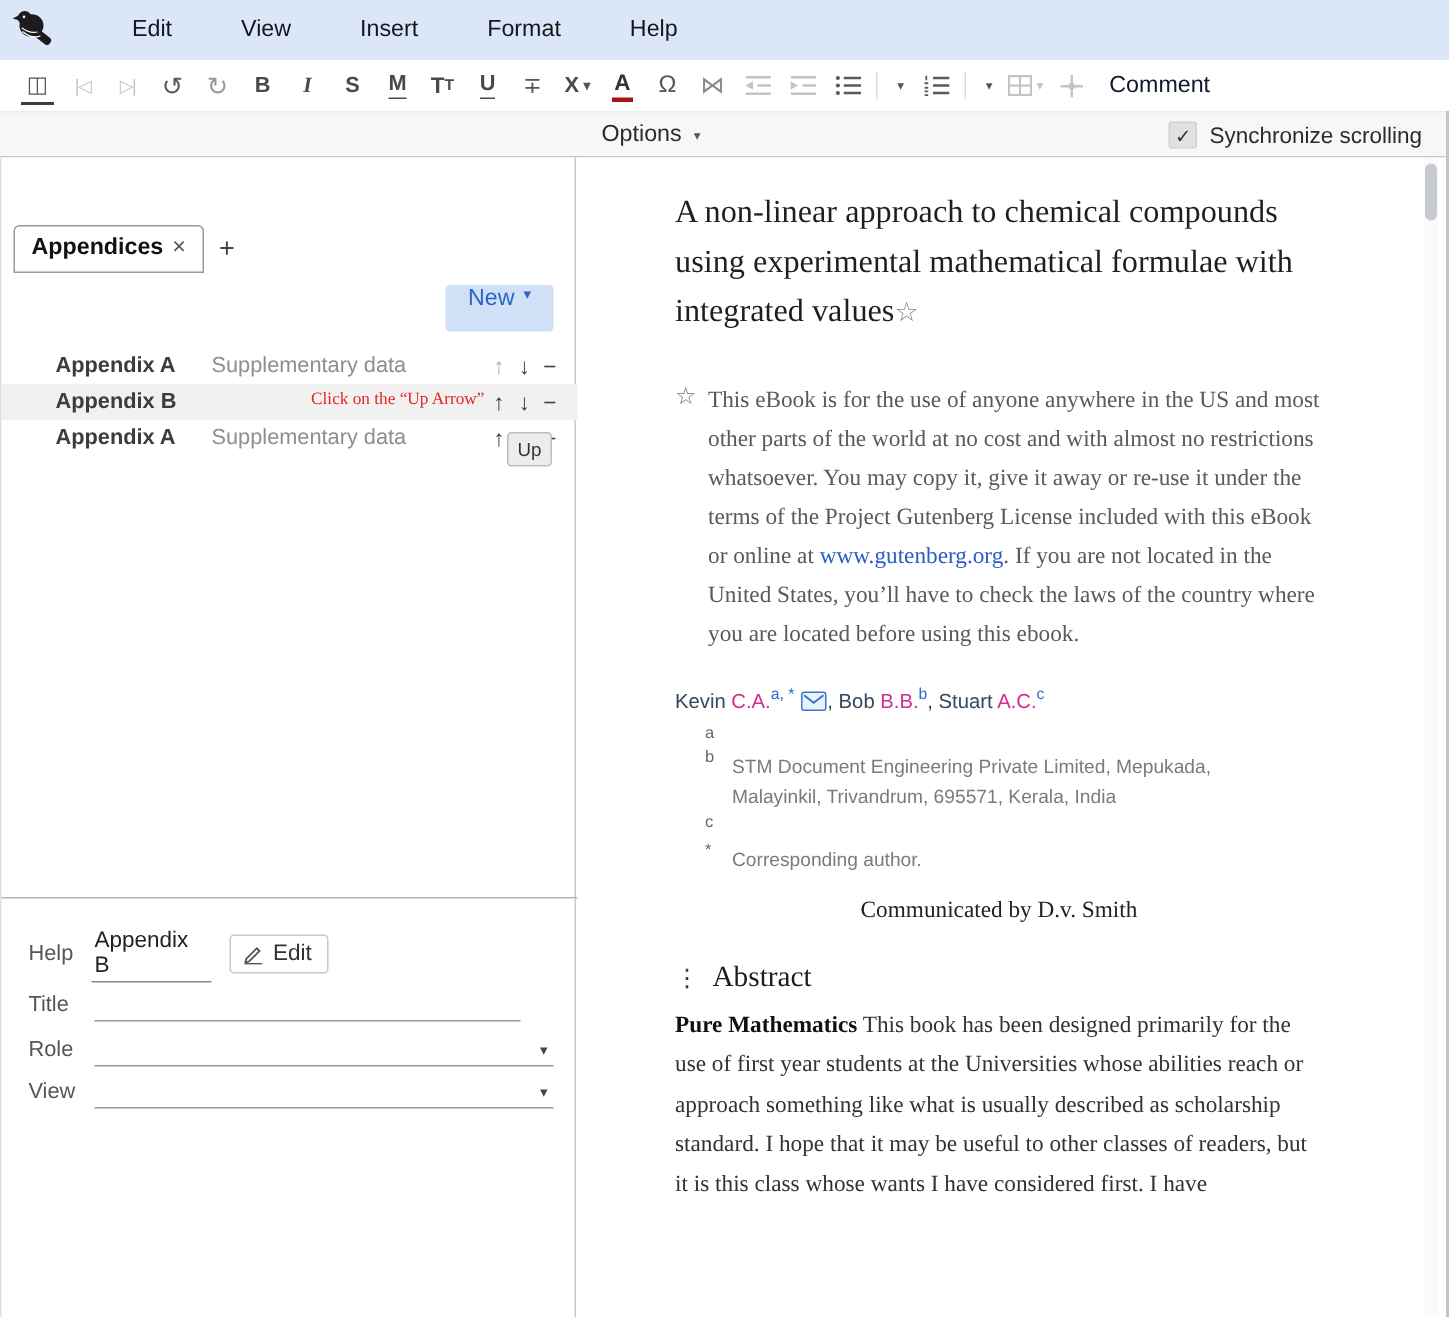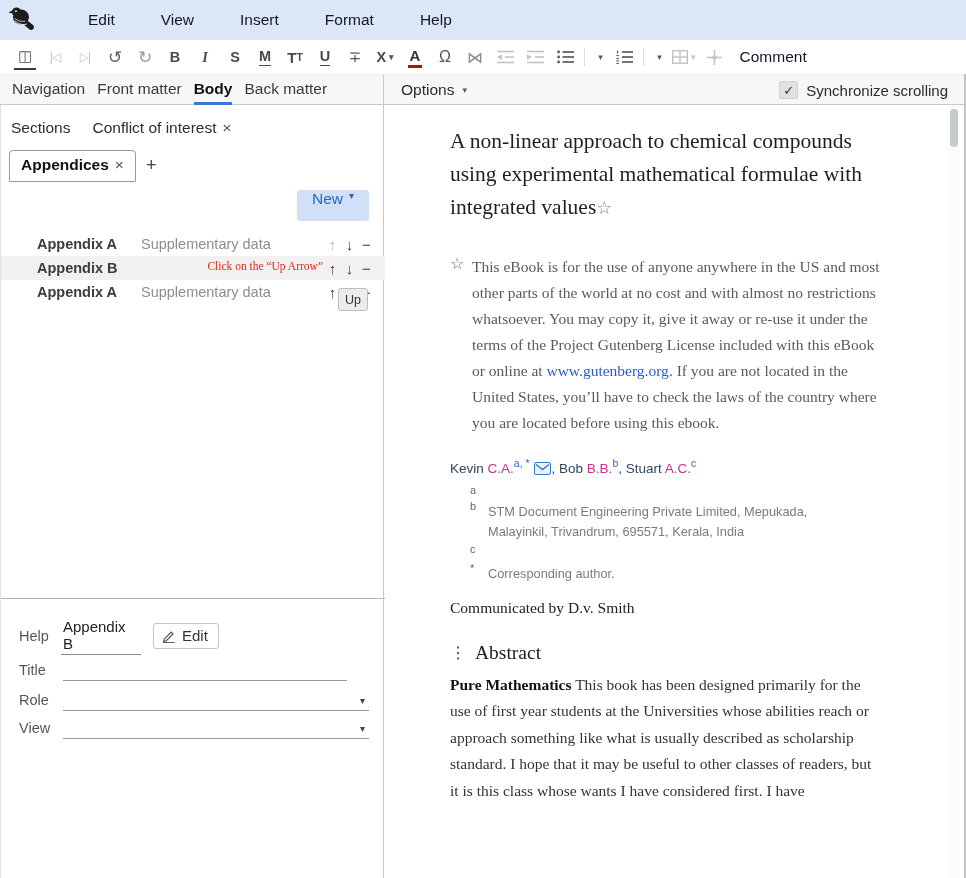--- a/index.html
+++ b/index.html
@@ -111,21 +111,21 @@
   .authors { margin-top:21px; font-family:"Liberation Sans", sans-serif; font-size:13.5px; color:#33475b; }
   .au-surname { color:#d02f8d; }
   .au-sup { color:#3367c6; font-size:10.5px; vertical-align:6px; }
   .email-icon { display:inline-block; width:17px; height:13px; border:1.5px solid #3a76c9; border-radius:2px;
                 background:#eaf2fd; margin:0 1px 0 4px; vertical-align:-2px; position:relative; }
   .email-icon svg { position:absolute; left:0; top:0; }
   .affils { margin-top:10px; font-family:"Liberation Sans", sans-serif; }
   .aff-row { display:flex; margin-bottom:4px; }
   .aff-marker { width:18px; margin-left:20px; flex:none; font-size:11px; color:#666; position:relative; top:-2px; }
   .aff-text { font-size:12.8px; line-height:19.5px; color:#7b7b7b; width:372px; }
-  .communicated { margin-top:15px; font-size:15.5px; color:#222; }
+  .communicated { margin-top:15px; font-size:15.5px; color:#222;text-align:center; }
   .abs-heading { margin-top:25px; display:flex; align-items:center; }
   .abs-handle { font-size:16px; color:#3a3a3a; margin-right:9px; }
   .abs-title { font-size:19.5px; color:#1c1c1c; }
   .abs-para { margin-top:8px; font-size:15.5px; line-height:26.5px; color:#333; width:430px; }
   .abs-lead { font-weight:bold; color:#111; }
 </style>
 </head>
 <body>
 
 <div class="app">
@@ -248,46 +248,34 @@
         <line x1="7.5" y1="0" x2="7.5" y2="15"></line>
             <line x1="0" y1="7.5" x2="15" y2="7.5"></line>
           </g>
         <circle cx="7.5" cy="7.5" r="1.6" fill="none" stroke="#c4c4c4" stroke-width="1.2"></circle>
         </svg>
     </span>
     <span class="comment-lbl">Comment</span>
   </div>
 
   <div class="panel-headers">
-    <div class="left-tabs">
-      <span class="ltab">Navigation</span>
-      <span class="ltab">Front matter</span>
-      <span class="ltab active">Body</span>
-      <span class="ltab">Back matter</span>
-    </div>
     <div class="right-header">
       <span class="options-btn">
         <span>Options</span>
         <span class="caret-sm" style="margin-left:8px">▾</span>
       </span>
       <span class="sync-wrap">
         <span class="checkbox">✓</span>
         <span class="sync-lbl">Synchronize scrolling</span>
       </span>
     </div>
   </div>
 
   <div class="left-panel">
 
-    <div class="sections-row">
-      <span class="sections-label">Sections</span>
-      <span class="chip-plain">
-        <span>Conflict of interest</span><span class="chip-x">×</span>
-      </span>
-    </div>
 
     <div class="section-tabs">
       <span class="stab active">
         <span>Appendices</span><span class="chip-x" style="font-weight:normal">×</span>
       </span>
       <span class="add-tab">+</span>
     </div>
 
     <div class="new-btn">
       <span>New</span>

